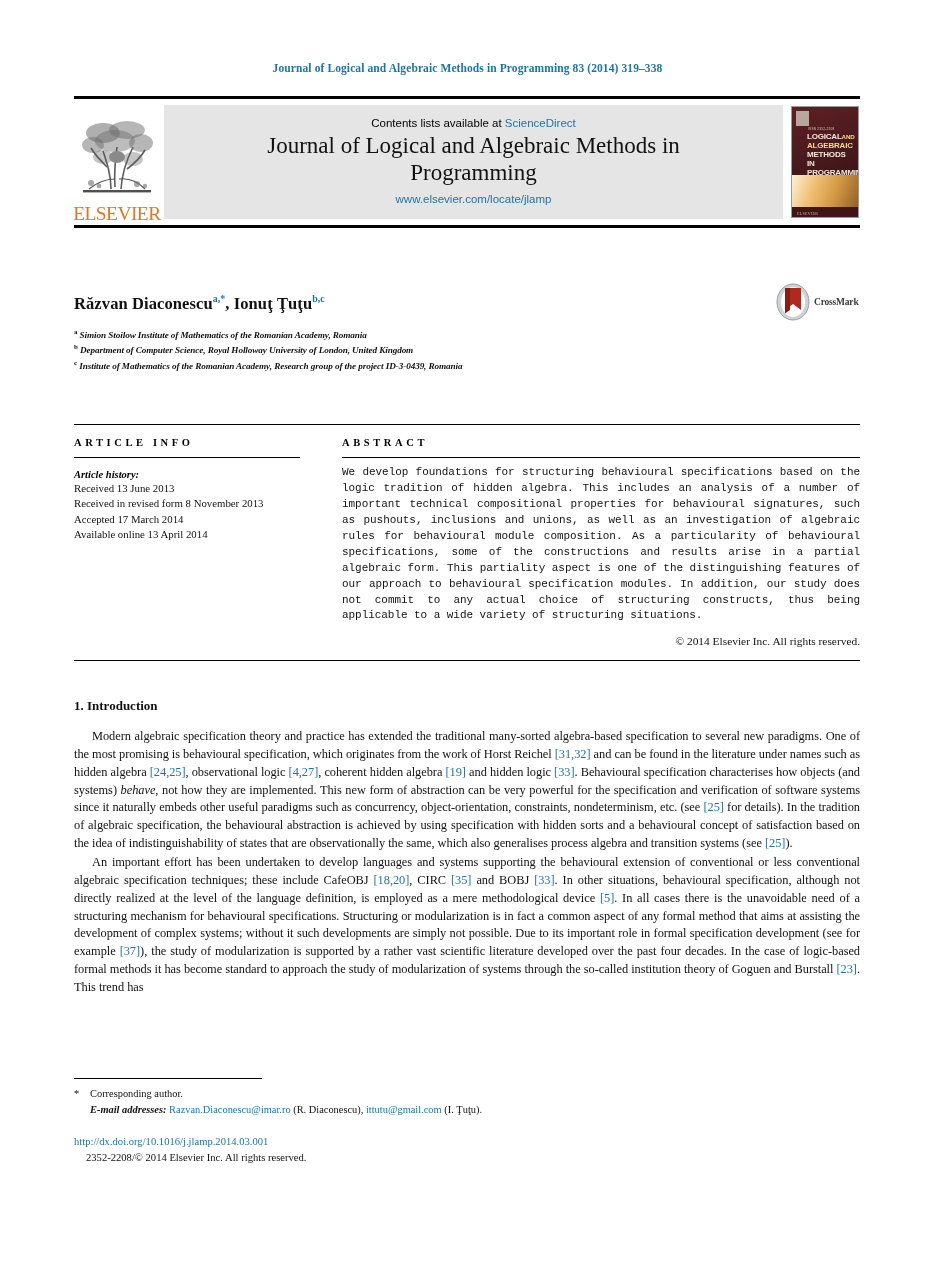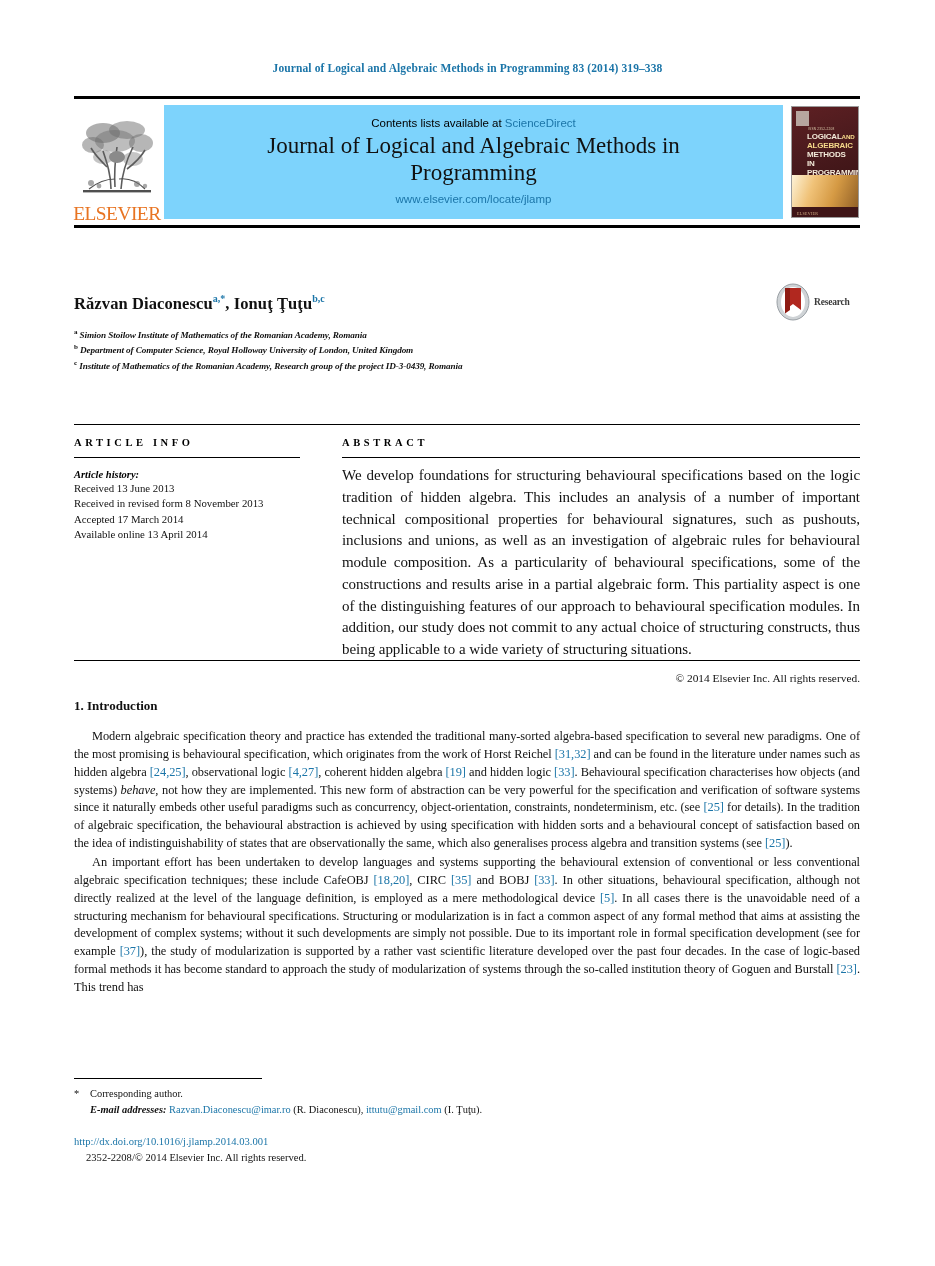--- a/index.html
+++ b/index.html
@@ -68,21 +68,21 @@
     font-size: 19px;
     letter-spacing: -0.5px;
     color: #e87422;
     line-height: 1;
     margin-top: 1px;
     white-space: nowrap;
     transform: scaleX(1.02);
   }
   .journal-band {
     flex: 1 1 auto;
-    background: #7dd3fc;
+    background: #e5e5e5;
     margin: 6px 4px 6px 4px;
     display: flex;
     flex-direction: column;
     align-items: center;
     justify-content: center;
     padding: 4px 0 6px 0;
     box-sizing: border-box;
   }
   .contents-line {
     font-family: "Liberation Sans", sans-serif;
@@ -283,22 +283,22 @@
     margin-bottom: 1px;
     margin-top: 11px;
   }
   .hist-line {
     font-family: "Liberation Serif", serif;
     font-size: 10.8px;
     line-height: 1.42;
     color: #111;
   }
   .abstract-text {
-    font-family: Liberation Serif, serif;
-    font-size: 15px;
+    font-family: Liberation Mono, monospace;
+    font-size: 11px;
     line-height: 1.45;
     text-align: justify;
     color: #111;
     letter-spacing: -0.05px;
   }
   .copyright {
     margin-top: 11px;
     text-align: right;
     font-family: "Liberation Serif", serif;
     font-size: 11.4px;
@@ -463,21 +463,21 @@
       <div><sup>c</sup> <span>Institute of Mathematics of the Romanian Academy, Research group of the project ID-3-0439, Romania</span></div>
     </div>
 
     <div class="crossmark">
       <svg class="cm-badge" viewBox="0 0 34 38">
         <ellipse cx="17" cy="19" rx="16" ry="18" fill="#cfd3d6" stroke="#9aa0a5" stroke-width="1"></ellipse>
         <ellipse cx="17" cy="19" rx="12" ry="15" fill="#ffffff"></ellipse>
         <path d="M9 5 h16 v22 l-8 -6 l-8 6 z" fill="#b1281f"></path>
         <path d="M9 5 h5 v22 l-5 3.5 z" fill="#8e1b13"></path>
       </svg>
-      <span class="cm-word">Research</span>
+      <span class="cm-word">CrossMark</span>
     </div>
   </div>
 
   <div class="rule-thin" style="top:424px;"></div>
 
   <div class="info-col">
     <div class="sechead">ARTICLE INFO</div>
     <div class="sechead-rule"></div>
     <div class="hist-label">Article history:</div>
     <div class="hist-line">Received 13 June 2013</div>

